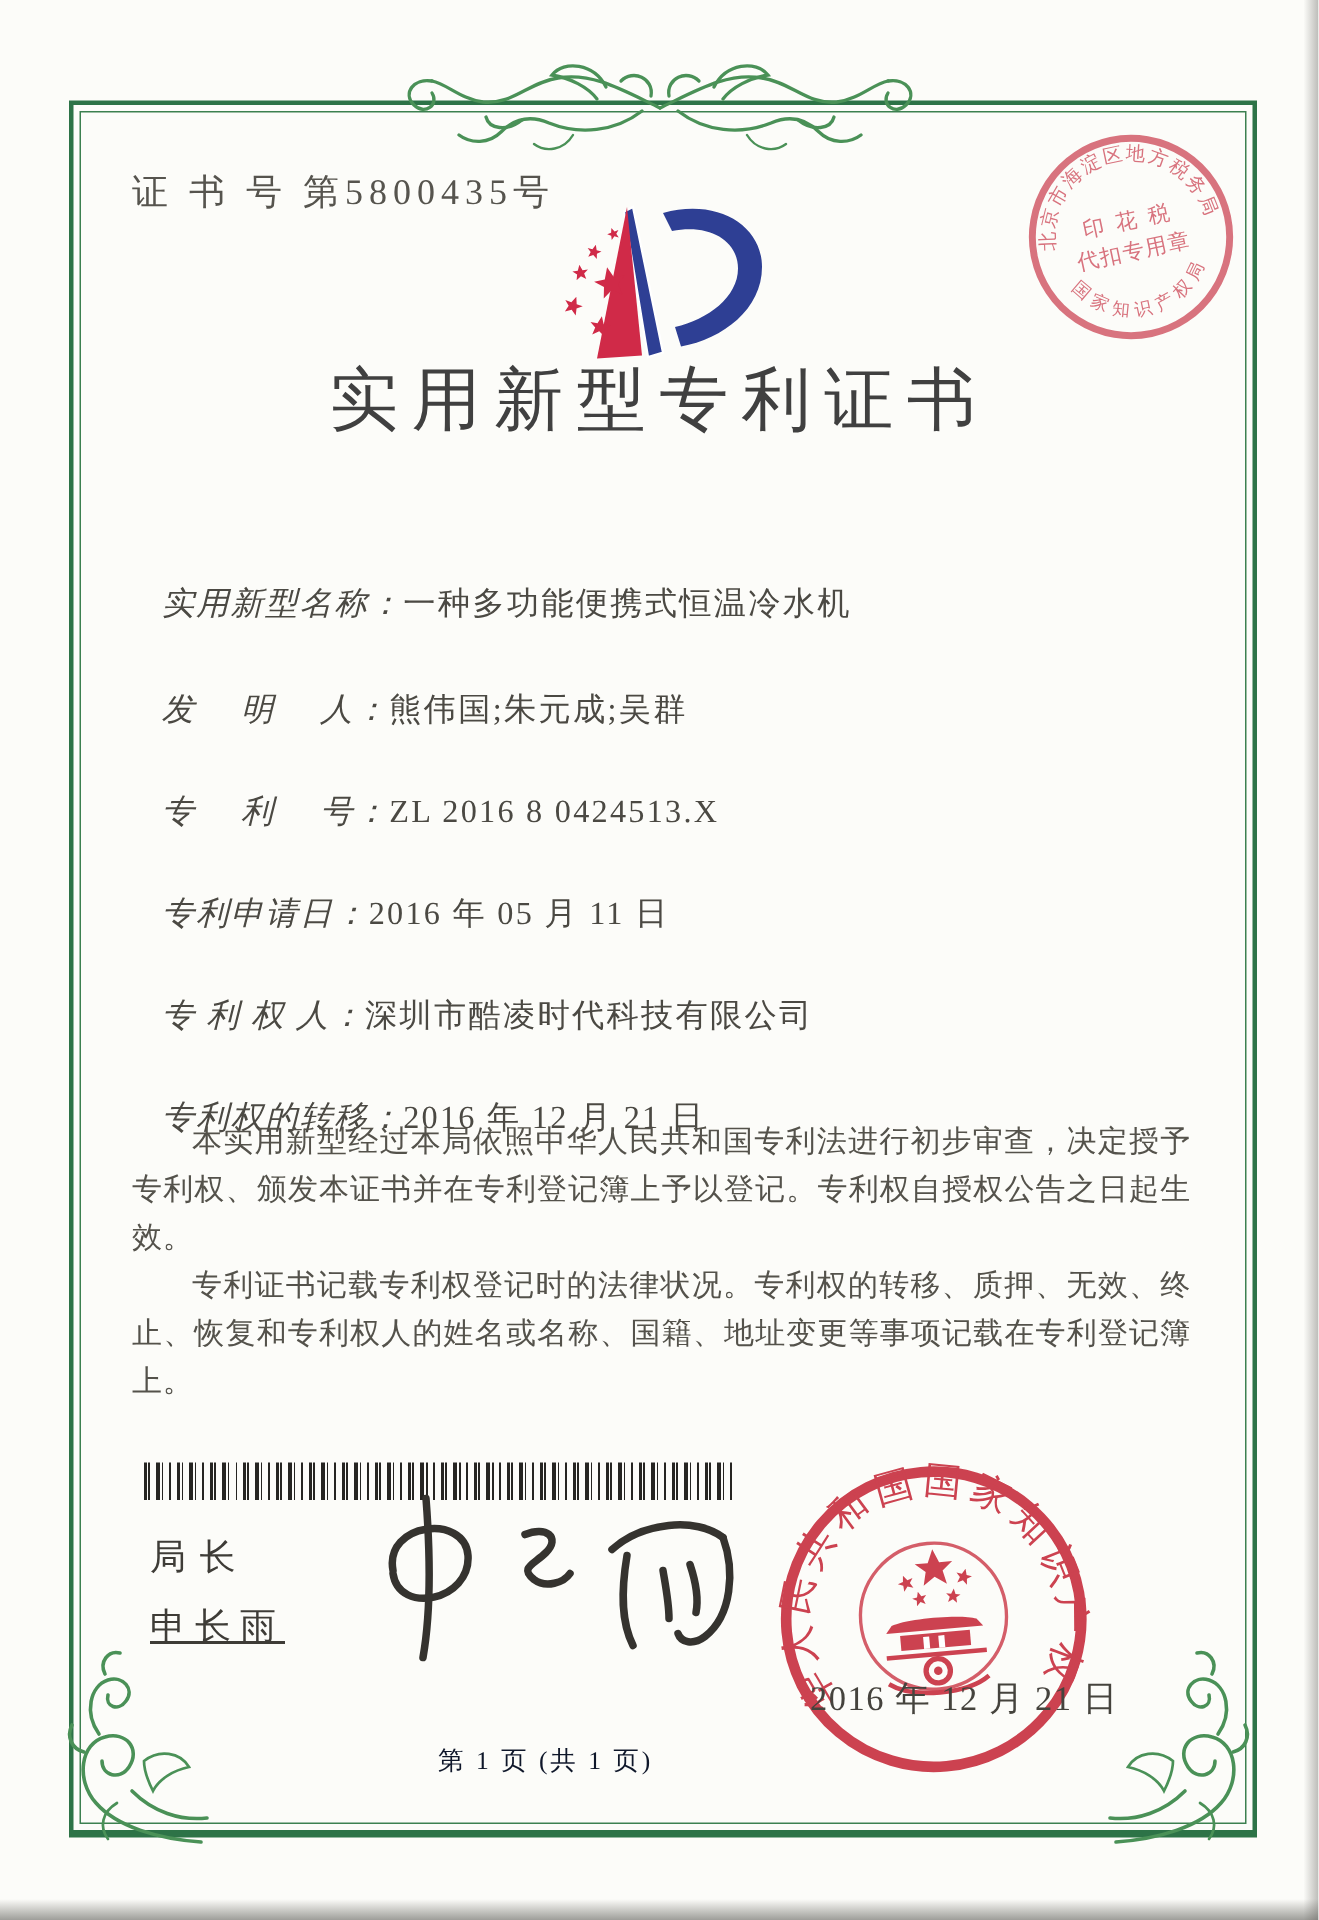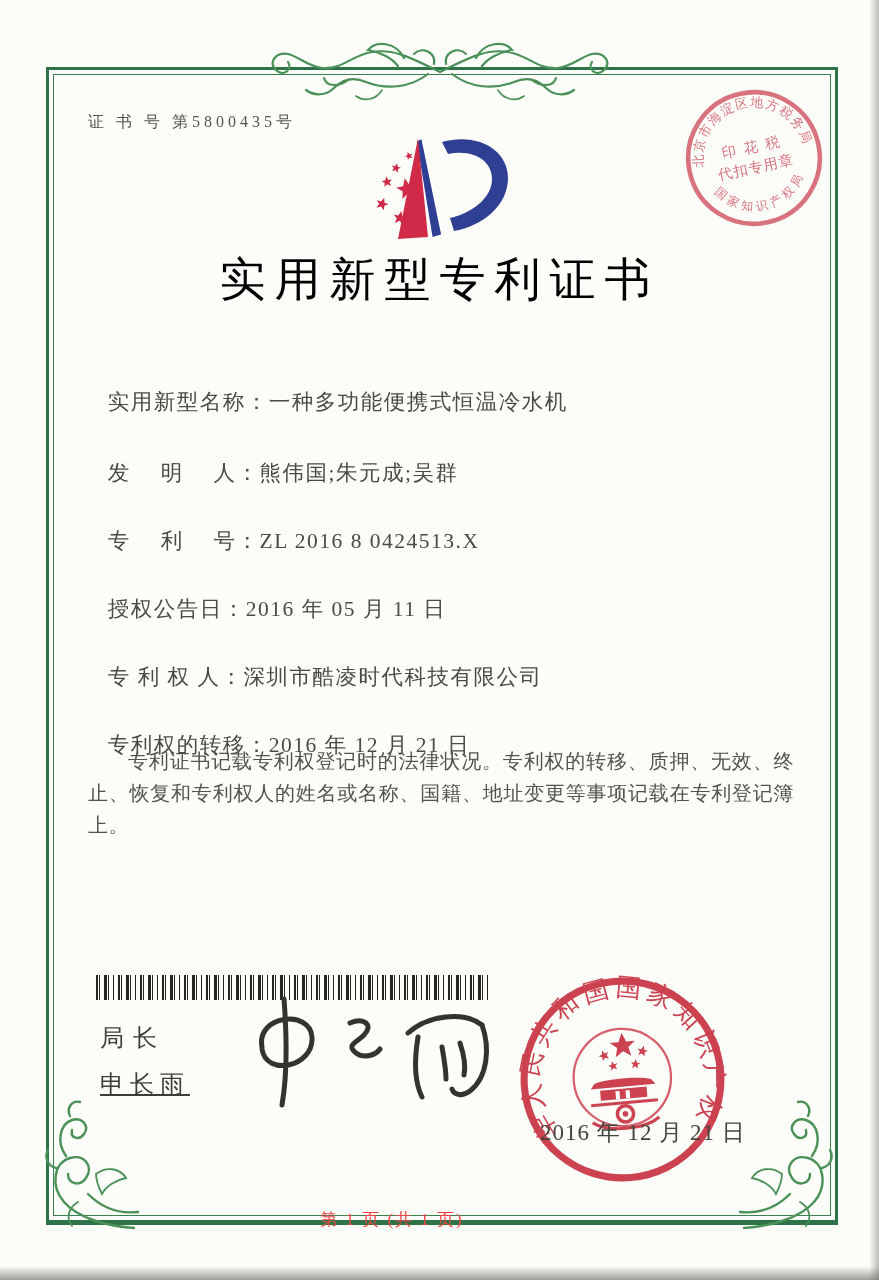--- a/index.html
+++ b/index.html
@@ -14,41 +14,41 @@
   .frame{
     left:46px;top:67px;width:786px;height:1150px;
     border:3px solid #2d7347;border-bottom-width:5px;
   }
   .frame-inner{position:absolute;inset:4px;border:1px solid #3c8050;}
   
   .edge-right{right:0;top:0;width:10px;height:1280px;
     background:linear-gradient(90deg,rgba(125,125,120,0),rgba(125,125,120,.5));}
   .edge-bottom{left:0;bottom:0;width:879px;height:14px;
     background:linear-gradient(0deg,rgba(95,95,90,.6),rgba(95,95,90,0));}
-  .cert-no{left:88px;top:112px;font-size:16px;letter-spacing:4px;color:#56544e;}
-  .title{left:0;top:249px;width:879px;text-align:center;
-    font-size:46px;letter-spacing:9px;color:#000000;}
+  .cert-no{left:88px;top:112px;font-size:24px;letter-spacing:4px;color:#56544e;}
+  .title{left:0;top:236px;width:879px;text-align:center;
+    font-size:46px;letter-spacing:9px;color:#404040;}
   .field{left:94px;font-size:21.5px;letter-spacing:1.5px;color:#4b4943;white-space:pre;}
-  .field .lbl{color:#4b4943;}
+  .field .lbl{color:#4b4943;font-style:italic;}
   .body-text{left:88px;top:745px;width:706px;font-size:20px;line-height:32px;
     letter-spacing:.5px;color:#54524b;text-align:justify;}
   .body-text p{margin:0;text-indent:2em;}
   .barcode{left:96px;top:975px;width:392px;height:25px;
     background:repeating-linear-gradient(90deg,
       #262522 0 2px,transparent 2px 3px,#262522 3px 4px,transparent 4px 8px,
       #262522 8px 11px,transparent 11px 12px,#262522 12px 13px,transparent 13px 17px,
       #262522 17px 18px,transparent 18px 22px);}
   .director-title{left:100px;top:1022px;font-size:24px;letter-spacing:9px;color:#3e3c37;text-align:right;}
   .director-name{left:100px;top:1068px;font-size:24px;letter-spacing:6px;color:#3e3c37;text-decoration:underline;}
   .sig{left:232px;top:985px;}
   .seal{left:515px;top:972px;transform:rotate(-5deg);}
   .seal-date{left:540px;top:1117px;font-size:23px;letter-spacing:1px;color:#45433d;z-index:6;}
   .stamp{left:680px;top:84px;transform:rotate(-12deg);}
-  .footer{left:292px;top:1208px;width:200px;text-align:center;
-    font-size:17px;letter-spacing:2px;color:#ef4444;}
+  .footer{left:292px;top:1162px;width:200px;
+    font-size:17px;letter-spacing:2px;color:#0f172a;}
   svg{display:block;}
 </style>
 </head>
 <body>
 
 <div class="abs frame">
   <div class="frame-inner"></div>
 </div>
 
 <svg class="abs" style="left:270px;top:30px" width="340" height="88" viewBox="0 0 340 88">
@@ -113,30 +113,31 @@
 <div class="abs field" style="top:362px">
   <span class="lbl">实用新型名称：</span><span>一种多功能便携式恒温冷水机</span>
 </div>
 <div class="abs field" style="top:433px">
   <span class="lbl">发　 明 　人：</span><span>熊伟国;朱元成;吴群</span>
 </div>
 <div class="abs field" style="top:501px">
   <span class="lbl">专 　利 　号：</span><span>ZL 2016 8 0424513.X</span>
 </div>
 <div class="abs field" style="top:569px">
-  <span class="lbl">授权公告日：</span><span>2016 年 05 月 11 日</span>
+  <span class="lbl">专利申请日：</span><span>2016 年 05 月 11 日</span>
 </div>
 <div class="abs field" style="top:637px">
   <span class="lbl">专 利 权 人：</span><span>深圳市酷凌时代科技有限公司</span>
 </div>
 <div class="abs field" style="top:705px">
   <span class="lbl">专利权的转移：</span><span>2016 年 12 月 21 日</span>
 </div>
 
 <div class="abs body-text">
+  <p>本实用新型经过本局依照中华人民共和国专利法进行初步审查，决定授予专利权、颁发本证书并在专利登记簿上予以登记。专利权自授权公告之日起生效。</p>
   <p>专利证书记载专利权登记时的法律状况。专利权的转移、质押、无效、终止、恢复和专利权人的姓名或名称、国籍、地址变更等事项记载在专利登记簿上。</p>
 </div>
 
 <div class="abs barcode"></div>
 
 <div class="abs director-title">局长</div>
 <div class="abs director-name">申长雨</div>
 
 <svg class="abs sig" width="285" height="135" viewBox="0 0 285 135">
   <g stroke="#35332f" fill="none" stroke-width="5" stroke-linecap="round" stroke-linejoin="round">

